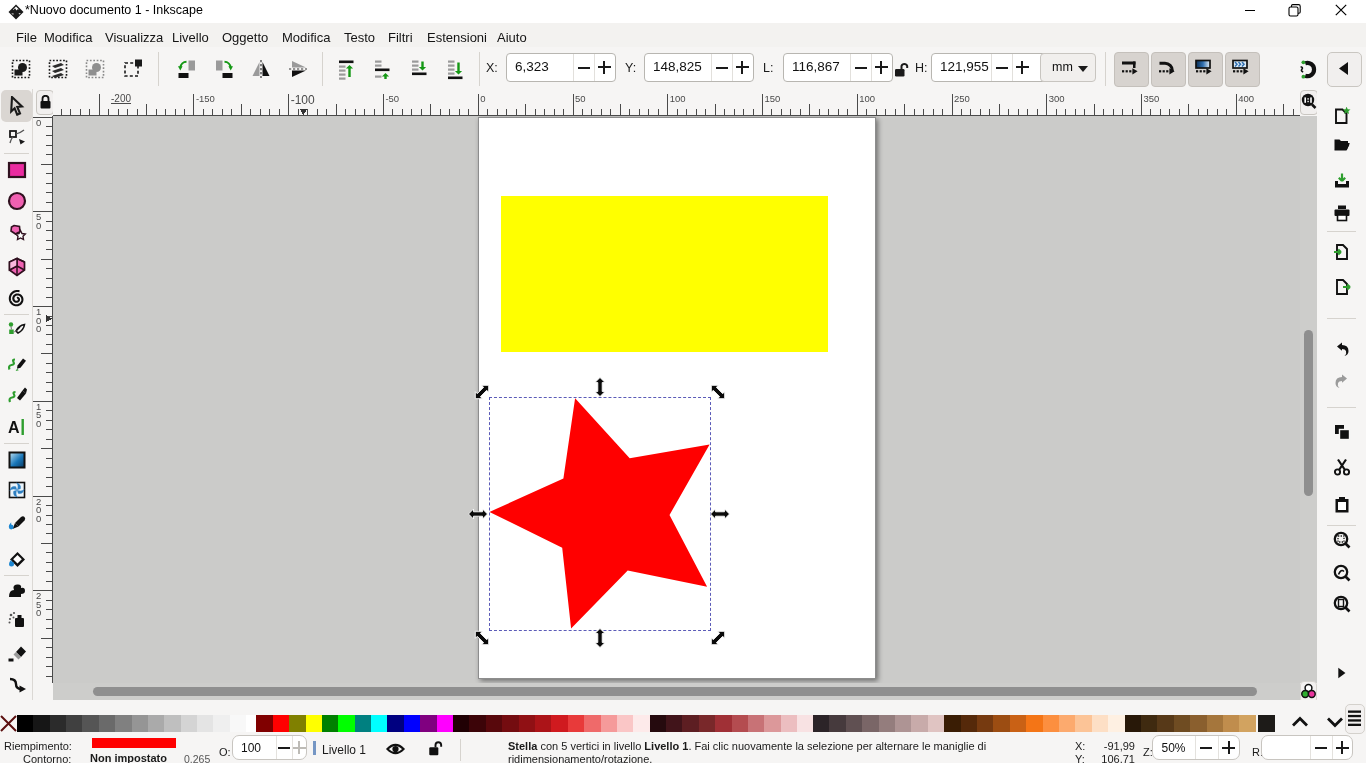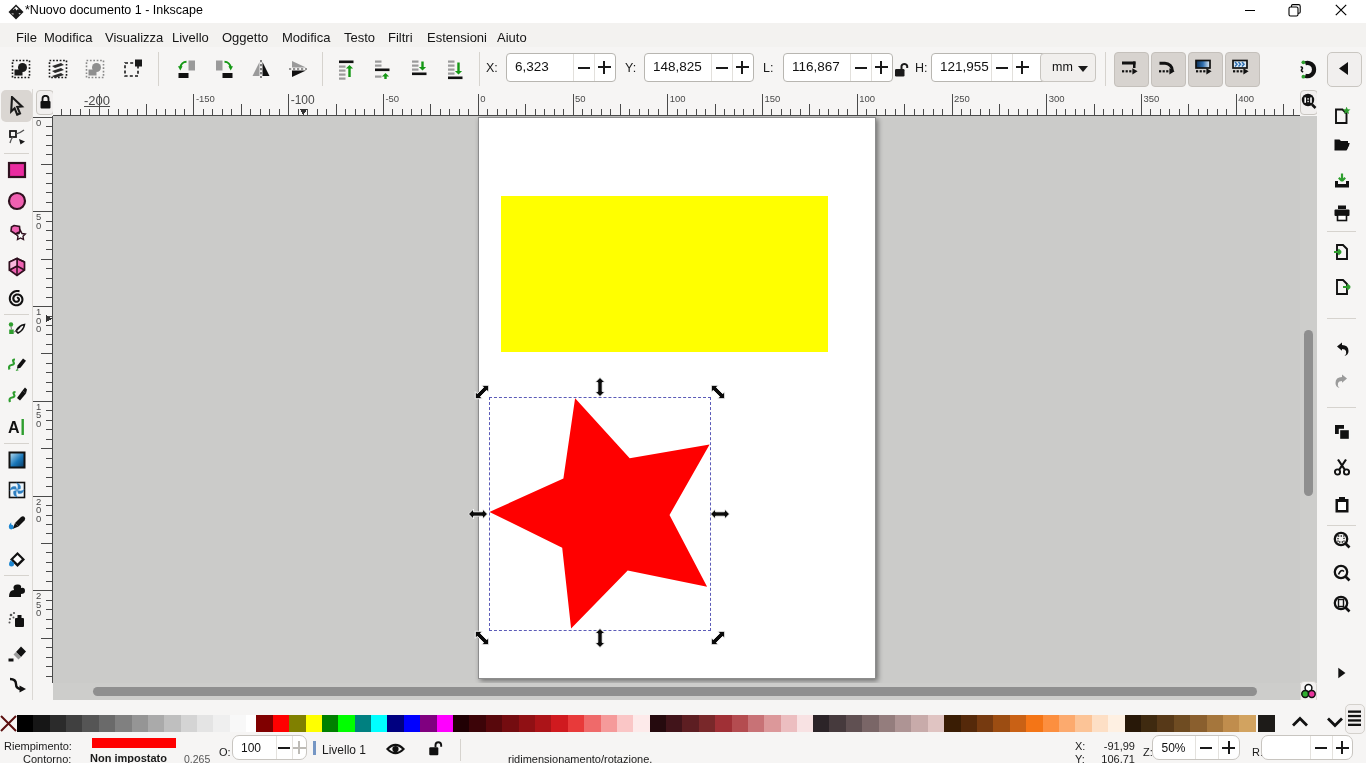--- a/index.html
+++ b/index.html
@@ -354,21 +354,21 @@
     <rect x="1173.2" y="19" width="1" height="7" fill="#4a4a4a"></rect>
     <rect x="1182.7" y="4" width="1" height="22" fill="#4a4a4a"></rect>
     <rect x="1192.2" y="19" width="1" height="7" fill="#4a4a4a"></rect>
     <rect x="1201.7" y="19" width="1" height="7" fill="#4a4a4a"></rect>
     <rect x="1211.1" y="19" width="1" height="7" fill="#4a4a4a"></rect>
     <rect x="1220.6" y="19" width="1" height="7" fill="#4a4a4a"></rect>
     <rect x="1230.1" y="14" width="1" height="12" fill="#4a4a4a"></rect>
     <rect x="1239.5" y="19" width="1" height="7" fill="#4a4a4a"></rect>
     <path d="M246.9 19 L253.9 19 L250.4 25.5 Z" fill="#333"></path>
   </svg>
-<div class="ab" style="left:84px;top:93px;font-size:13px;color:#4a4a4a;text-decoration:underline;">-200</div>
+<div class="ab" style="left:111px;top:93px;font-size:10px;color:#4a4a4a;text-decoration:underline;">-200</div>
 <div class="ab" style="left:195.9px;top:93px;font-size:9.5px;color:#4a4a4a;">-150</div>
 <div class="ab" style="left:290.7px;top:93px;font-size:12px;color:#4a4a4a;">-100</div>
 <div class="ab" style="left:385.4px;top:93px;font-size:9.5px;color:#4a4a4a;">-50</div>
 <div class="ab" style="left:480.2px;top:93px;font-size:9.5px;color:#4a4a4a;">0</div>
 <div class="ab" style="left:575.0px;top:93px;font-size:9.5px;color:#4a4a4a;">50</div>
 <div class="ab" style="left:669.7px;top:93px;font-size:9.5px;color:#4a4a4a;">100</div>
 <div class="ab" style="left:764.5px;top:93px;font-size:9.5px;color:#4a4a4a;">150</div>
 <div class="ab" style="left:859.2px;top:93px;font-size:9.5px;color:#4a4a4a;">100</div>
 <div class="ab" style="left:954.0px;top:93px;font-size:9.5px;color:#4a4a4a;">250</div>
 <div class="ab" style="left:1048.7px;top:93px;font-size:9.5px;color:#4a4a4a;">300</div>
@@ -788,20 +788,21 @@
     <div class="ab" style="left:322px;top:5px;font-size:12px;">Livello 1</div>
     <svg class="ic" style="left:386px;top:4px" width="19" height="14" viewBox="0 0 17 13">
       <path d="M1 6.5 Q8.5 -1.2 16 6.5 Q8.5 14.2 1 6.5 Z" fill="none" stroke="#111" stroke-width="1.9"></path>
       <circle cx="8.5" cy="6.5" r="2.9" fill="#111"></circle>
     </svg>
     <svg class="ic" style="left:428px;top:2px" width="15" height="17" viewBox="0 0 13 15">
       <rect x="1" y="6.5" width="8" height="7" rx="1" fill="#111"></rect>
       <path d="M6.5 6.5 L6.5 4.5 A 2.5 2.5 0 0 1 11.5 4.5 L11.5 6" fill="none" stroke="#111" stroke-width="1.7"></path>
     </svg>
     <div class="sep-v" style="left:460px;top:1px;height:22px;"></div>
+    <div class="ab" style="left:508px;top:2px;"><b>Stella</b> con 5 vertici in livello <b>Livello 1</b>. Fai clic nuovamente la selezione per alternare le maniglie di</div>
     <div class="ab" style="left:508px;top:15px;">ridimensionamento/rotazione.</div>
     <div class="ab" style="left:1075px;top:2px;">X:</div>
     <div class="ab" style="left:1088px;top:2px;width:47px;text-align:right;">-91,99</div>
     <div class="ab" style="left:1075px;top:15px;">Y:</div>
     <div class="ab" style="left:1088px;top:15px;width:47px;text-align:right;">106,71</div>
     <div class="ab" style="left:1143px;top:8px;">Z:</div>
     <div class="ab" style="left:1252px;top:8px;">R:</div>
   </div>
 <div class="ab" style="left:232px;top:734.5px;width:75px;height:25px;background:#fff;border:1px solid #c8c5c0;border-radius:7px;box-sizing:border-box;"></div>
 <div class="ab" style="left:276px;top:735.5px;width:1px;height:23px;background:#e4e2de;"></div>

